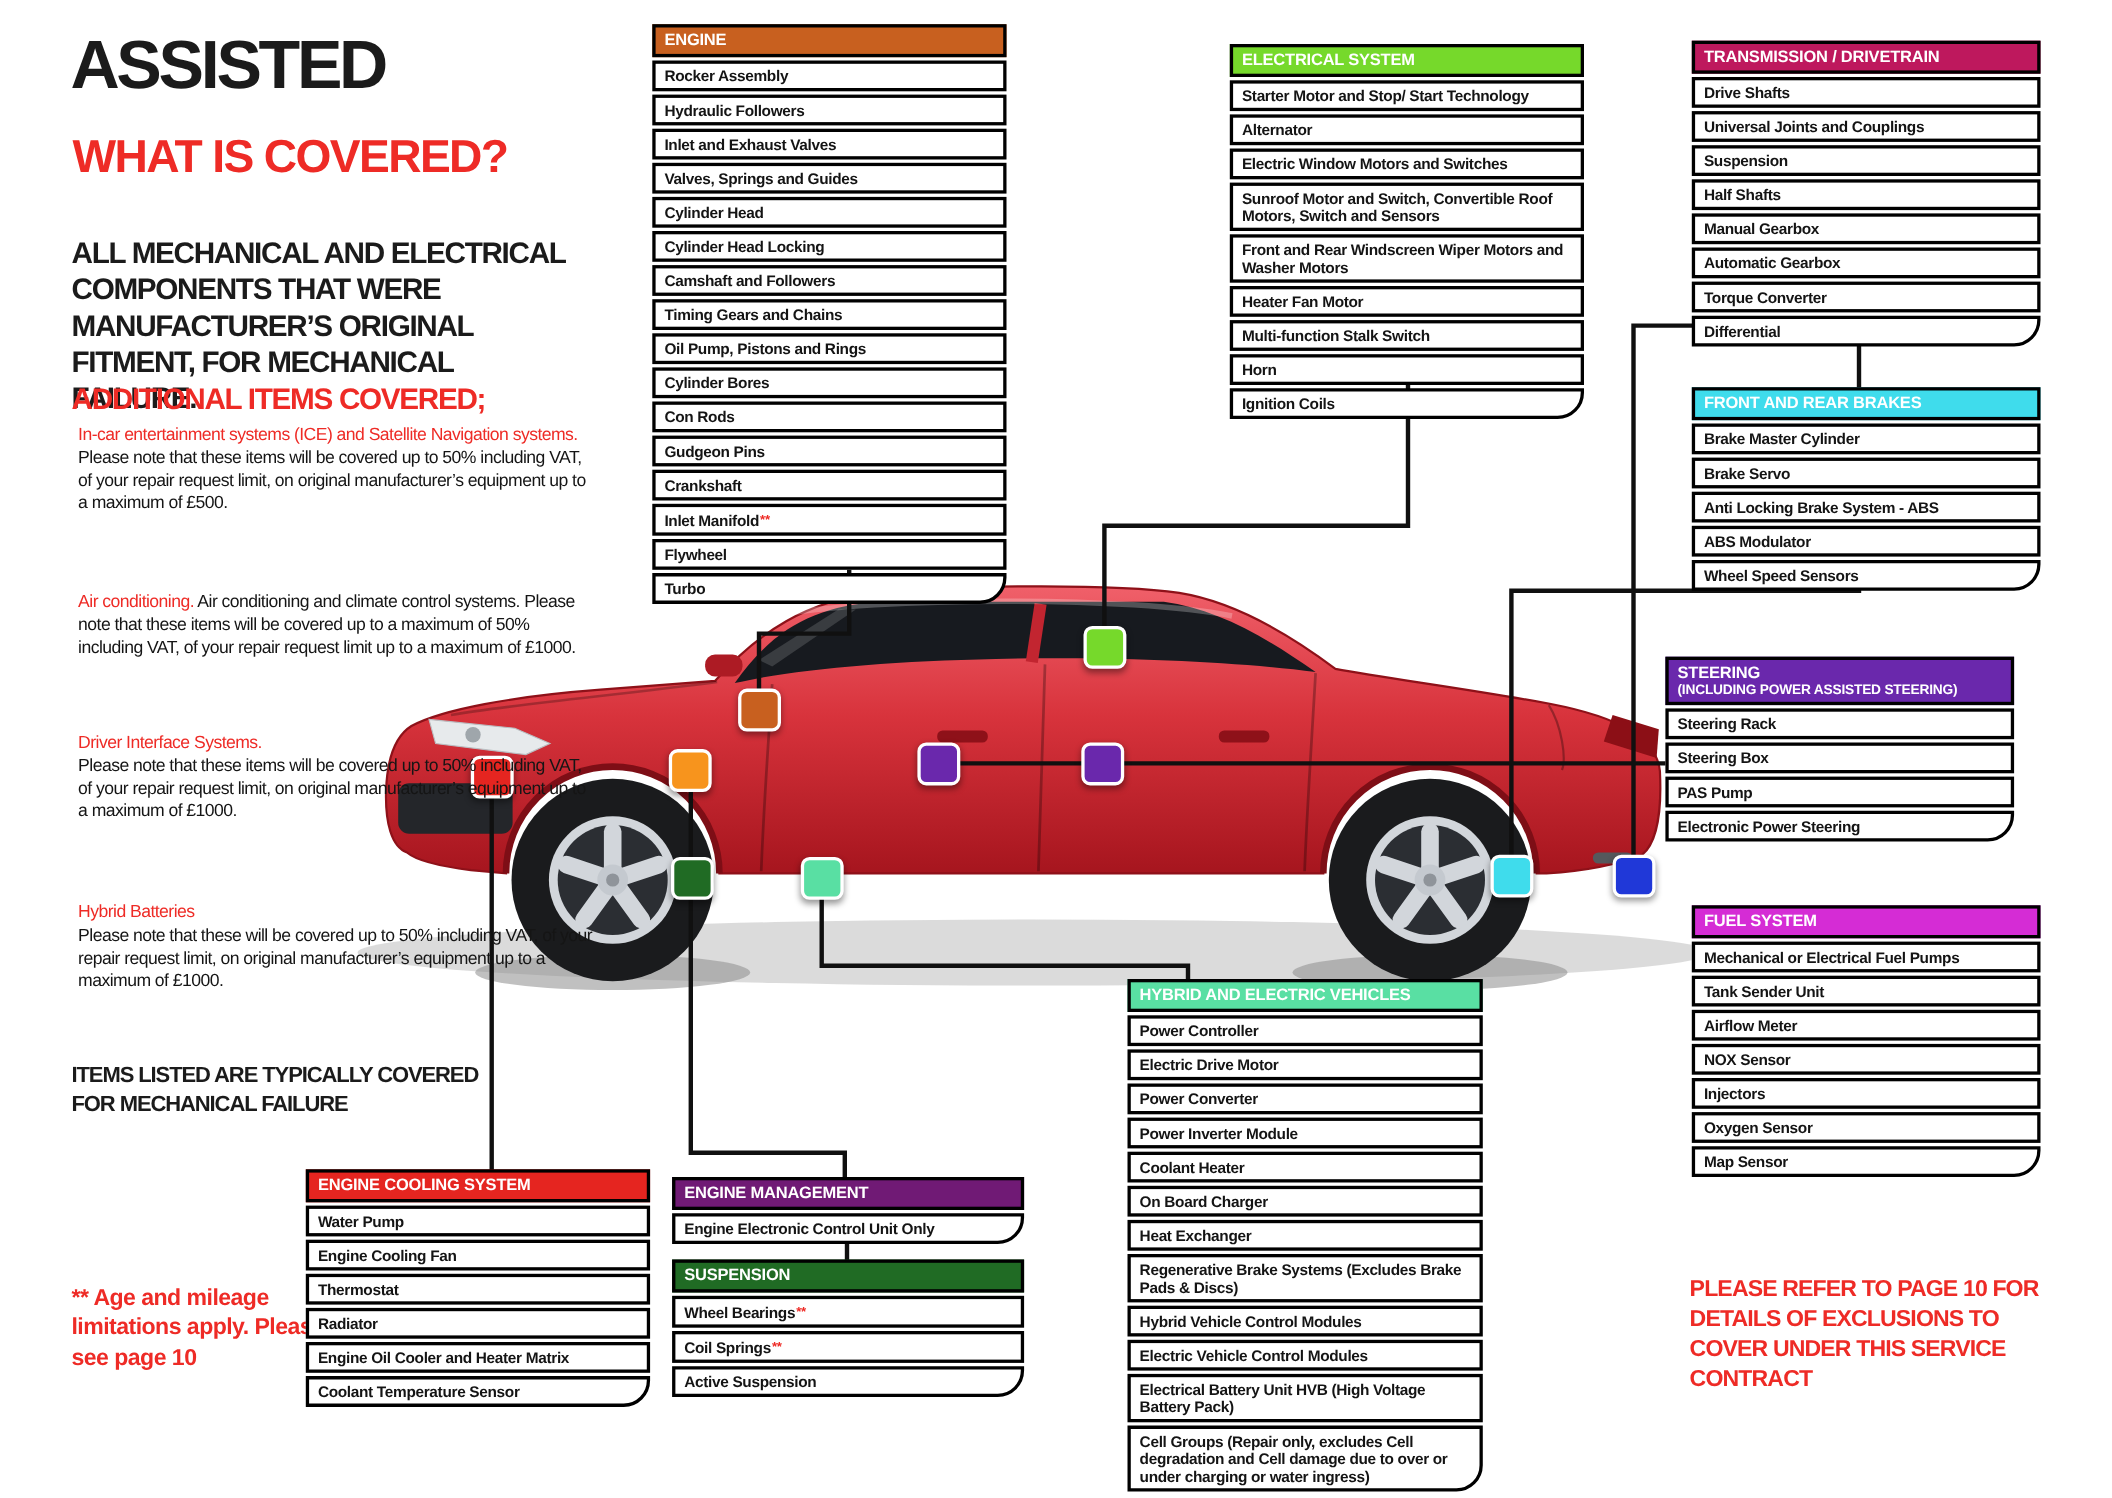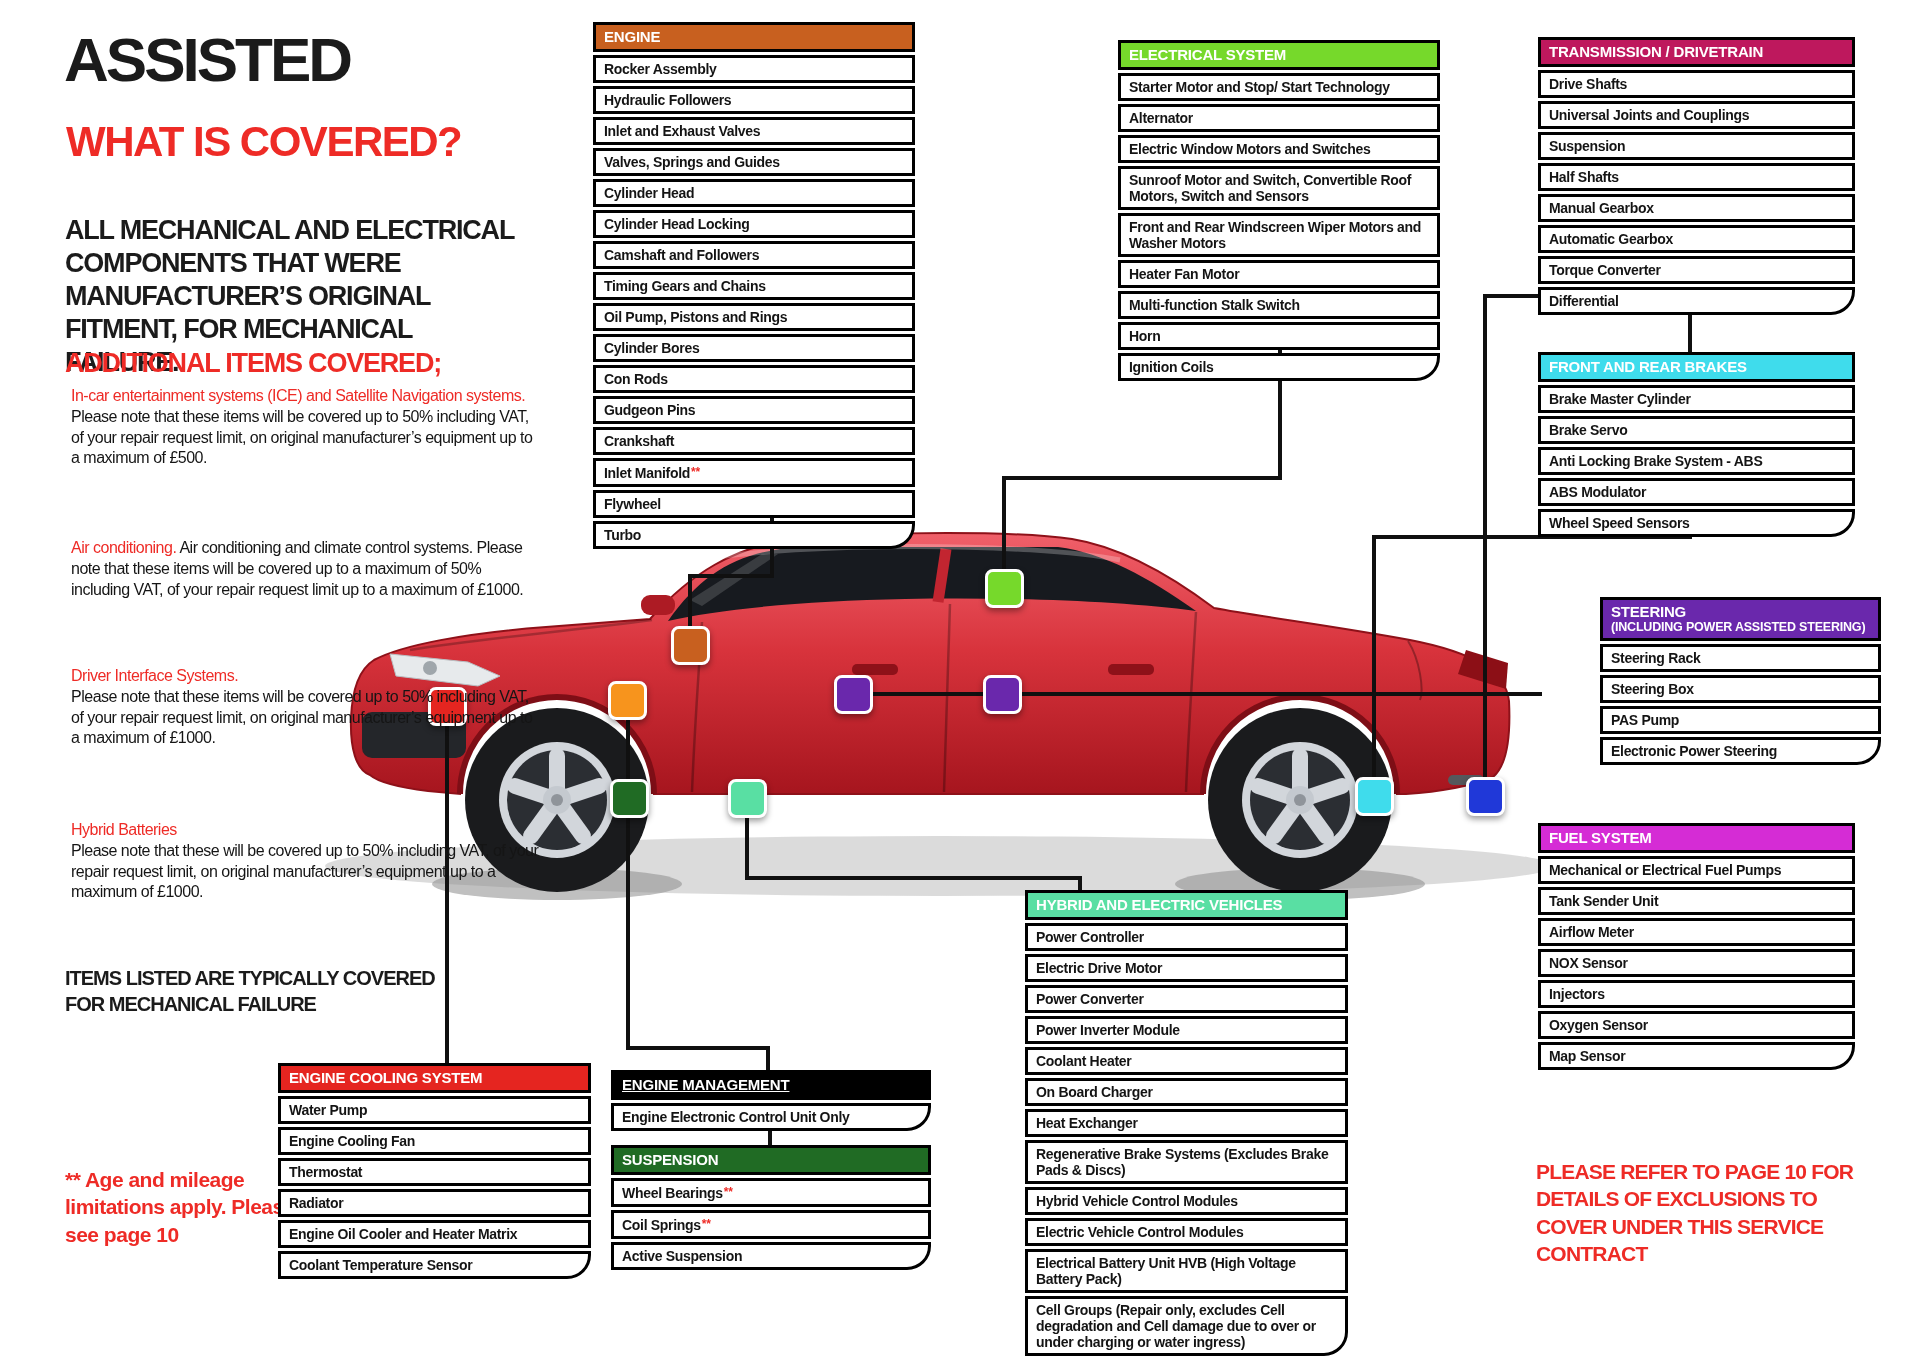--- a/index.html
+++ b/index.html
@@ -213,21 +213,21 @@
     <div class="hdr" style="background: rgb(63, 220, 236);"><span>FRONT AND REAR BRAKES</span></div>
     <div class="rows">
         <div class="row">Brake Master Cylinder</div>
         <div class="row">Brake Servo</div>
         <div class="row">Anti Locking Brake System - ABS</div>
         <div class="row">ABS Modulator</div>
         <div class="row">Wheel Speed Sensors</div>
       </div>
   </div>
 
-  <div class="listbox" style="left:1600px;top:597px;width:281px">
+  <div class="listbox" style="left:1514px;top:597px;width:317px">
     <div class="hdr" style="background: rgb(106, 40, 172);"><span>STEERING</span><span class="h2">(INCLUDING POWER ASSISTED STEERING)</span></div>
     <div class="rows">
         <div class="row">Steering Rack</div>
         <div class="row">Steering Box</div>
         <div class="row">PAS Pump</div>
         <div class="row">Electronic Power Steering</div>
       </div>
   </div>
 
   <div class="listbox" style="left:1538px;top:823px;width:317px">
@@ -249,21 +249,21 @@
         <div class="row">Water Pump</div>
         <div class="row">Engine Cooling Fan</div>
         <div class="row">Thermostat</div>
         <div class="row">Radiator</div>
         <div class="row">Engine Oil Cooler and Heater Matrix</div>
         <div class="row">Coolant Temperature Sensor</div>
       </div>
   </div>
 
   <div class="listbox" style="left:611px;top:1070px;width:320px">
-    <div class="hdr" style="background: #000000; text-decoration: underline;"><span>ENGINE MANAGEMENT</span></div>
+    <div class="hdr" style="background: #701a75;"><span>ENGINE MANAGEMENT</span></div>
     <div class="rows">
         <div class="row">Engine Electronic Control Unit Only</div>
       </div>
   </div>
 
   <div class="listbox" style="left:611px;top:1145px;width:320px">
     <div class="hdr" style="background: rgb(32, 107, 36);"><span>SUSPENSION</span></div>
     <div class="rows">
         <div class="row"><span>Wheel Bearings</span><span class="note">**</span></div>
         <div class="row"><span>Coil Springs</span><span class="note">**</span></div>

